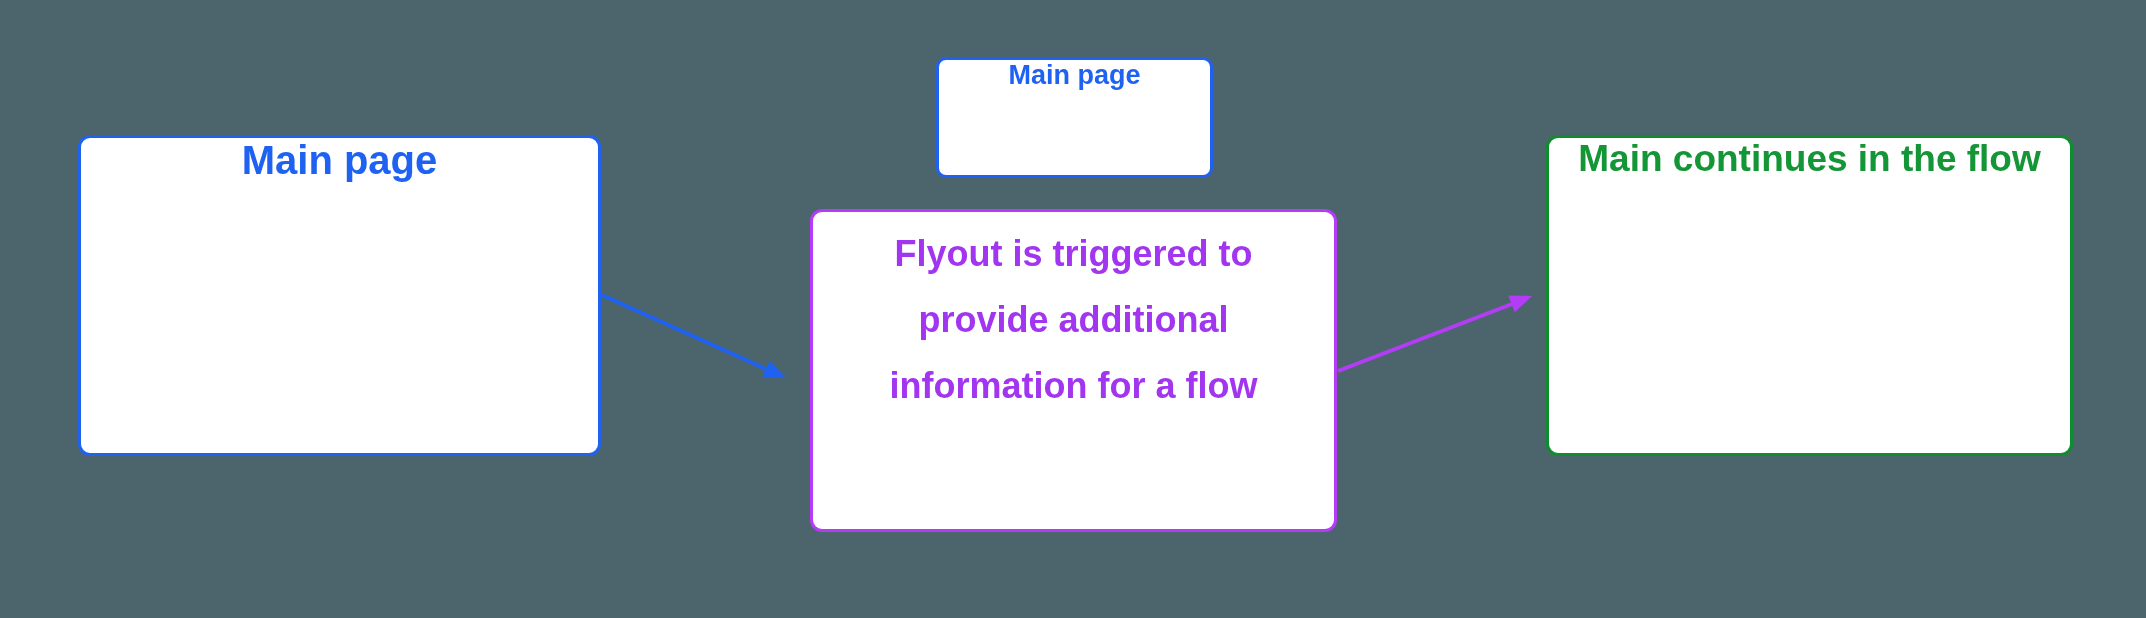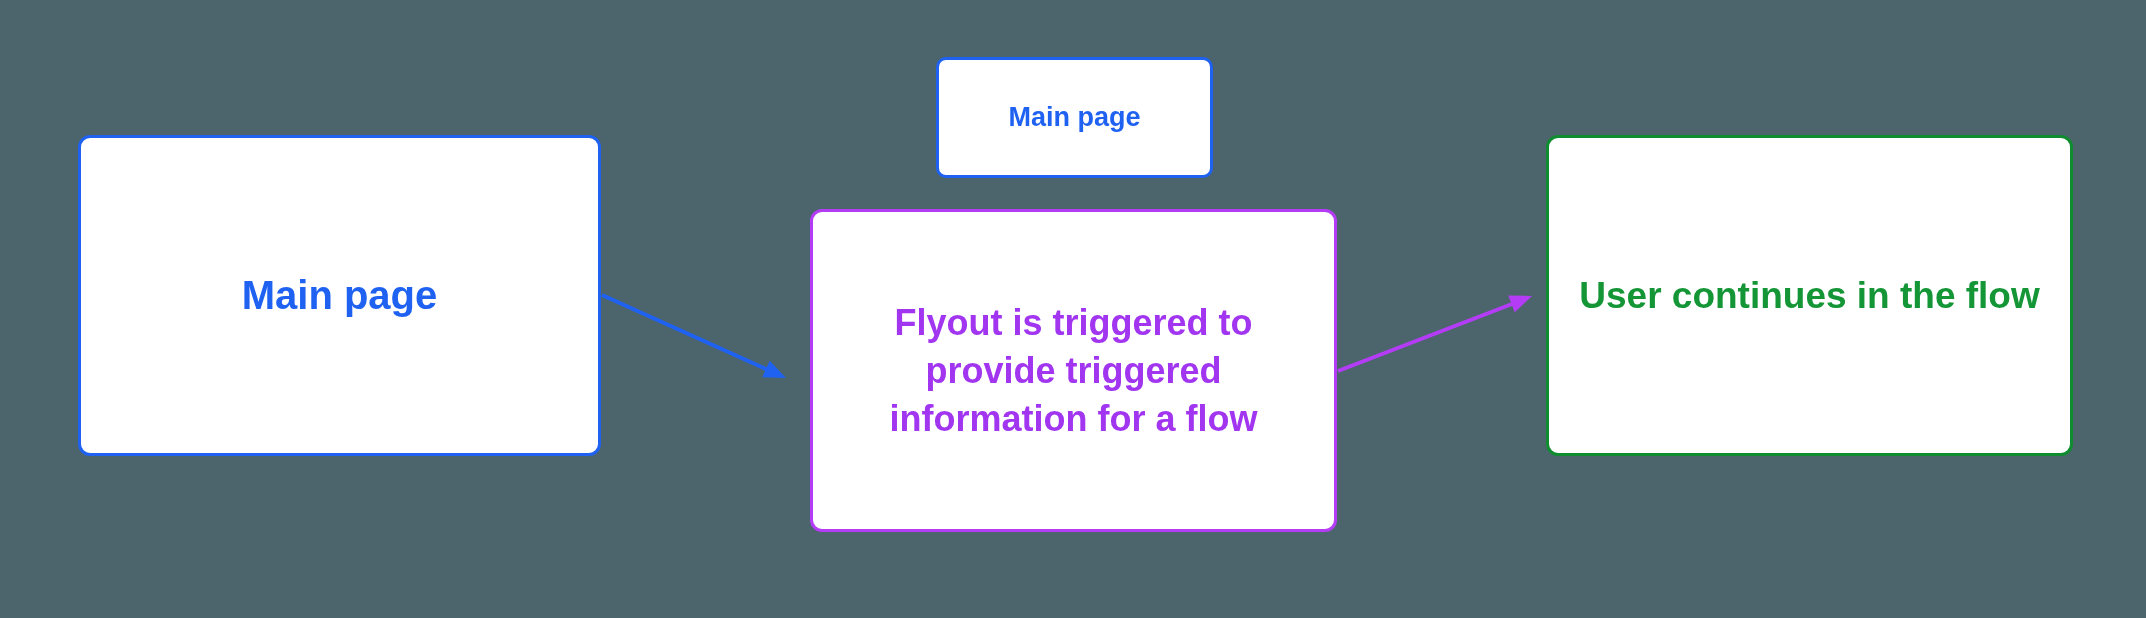--- a/index.html
+++ b/index.html
@@ -13,21 +13,20 @@
     width: 2146px;
     height: 618px;
     background: var(--bg, #4c656c);
     overflow: hidden;
   }
   .node {
     position: absolute;
     background: var(--node_fill, #ffffff);
     border-radius: 12px;
     display: flex;
-    align-items: center;
     justify-content: center;
     text-align: center;
     font-weight: 700;
     box-sizing: border-box;
   }
   .node-main {
     left: 78px; top: 135px; width: 523px; height: 321px;
     border: 3px solid var(--blue);
     color: var(--blue);
     font-size: 40px;
@@ -39,21 +38,21 @@
     color: var(--blue);
     font-size: 27px;
   }
   .node-flyout {
     left: 810px; top: 209px; width: 527px; height: 323px;
     border: 3px solid var(--purple_border);
     color: var(--purple_text);
     font-size: 36px;
     line-height: 48px;
   }
-  .node-flyout .label-line { display: block; }
+  .node-flyout .label-line { display: block; margin-top: 18px; }
   .node-continue {
     left: 1546px; top: 135px; width: 527px; height: 321px;
     border: 3px solid var(--green_border);
     color: var(--green_text);
     font-size: 37px;
   }
   .arrows {
     position: absolute;
     left: 0; top: 0;
     width: 2146px; height: 618px;
@@ -73,27 +72,27 @@
     <span>Main page</span>
   </div>
 
   <div class="node node-main-small">
     <span>Main page</span>
   </div>
 
   <div class="node node-flyout">
     <div>
       <span class="label-line">Flyout is triggered to</span>
-      <span class="label-line">provide triggered</span>
+      <span class="label-line">provide additional</span>
       <span class="label-line">information for a flow</span>
     </div>
   </div>
 
   <div class="node node-continue">
-    <span>User continues in the flow</span>
+    <span>Main continues in the flow</span>
   </div>
 
   <svg class="arrows" viewBox="0 0 2146 618">
     <g class="arrow-blue">
       <line x1="602" y1="295" x2="767" y2="369.5"></line>
       <polygon points="786,378 762.3,377.2 769.7,360.8"></polygon>
     </g>
     <g class="arrow-purple">
       <line x1="1338" y1="371" x2="1512" y2="304"></line>
       <polygon points="1532,296 1514.7,312.3 1508.3,295.5"></polygon>

